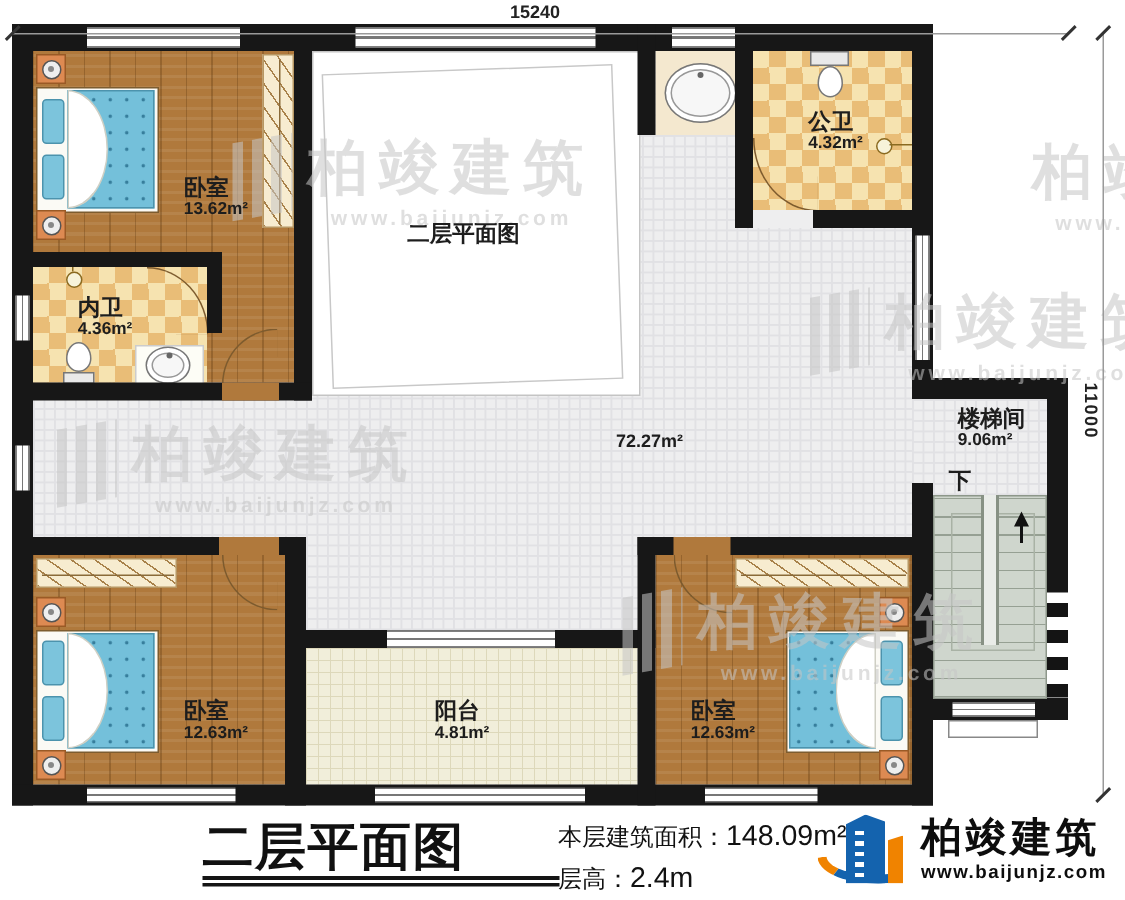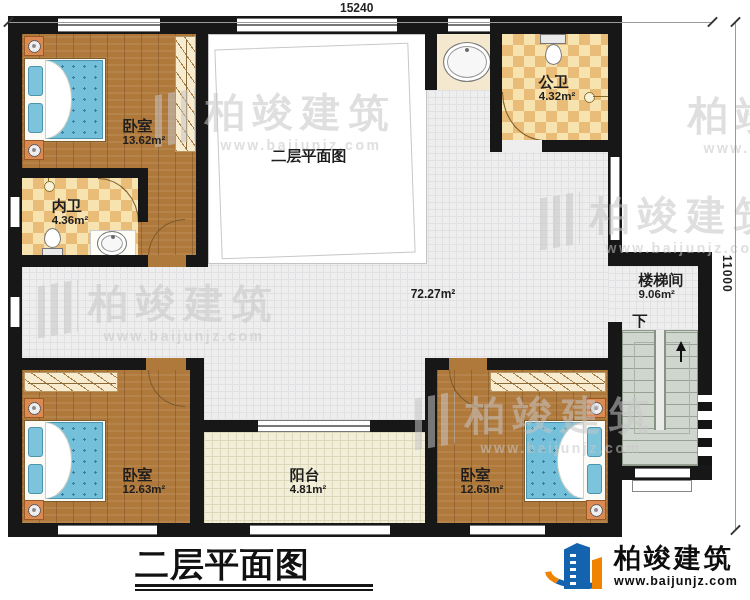--- a/index.html
+++ b/index.html
@@ -295,20 +295,24 @@
   <div class="abs dline" style="left:735px;top:22px;width:1px;height:508px;"></div>
   <div class="abs tick" style="left:729px;top:21px;"></div>
   <div class="abs tick" style="left:729px;top:529px;"></div>
   <div class="abs dimtxt vert" style="left:720px;top:255px;">11000</div>
 
   <div class="abs tb">
     <div class="tbtitle">
       <span class="t1">二层平面图</span>
     </div>
     <div class="tbrule"></div>
+    <div class="tbinfo">
+      <div><span>本层建筑面积：</span><span class="val">148.09m²</span></div>
+      <div><span>层高：</span><span class="val">2.4m</span></div>
+    </div>
     <div class="logoicon">
       <i class="lg-sw"></i>
       <i class="lg-b1"></i>
       <i class="lg-or"></i>
     </div>
     <div class="logotext">
       <div class="lbrand">柏竣建筑</div>
       <div class="lsite">www.baijunjz.com</div>
     </div>
   </div>

